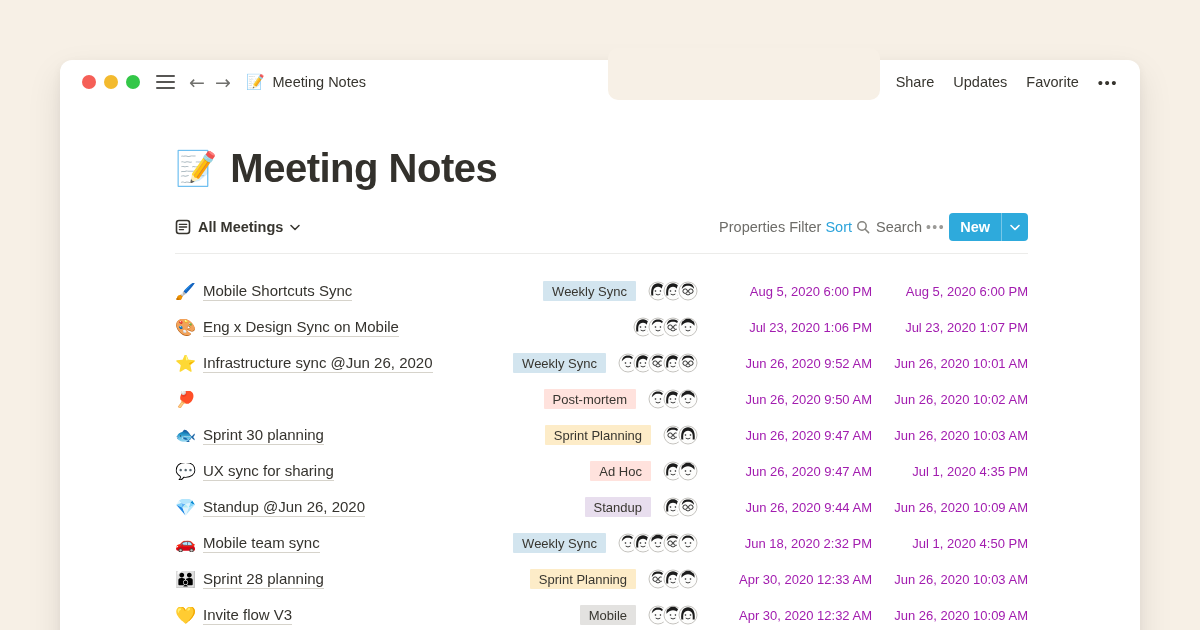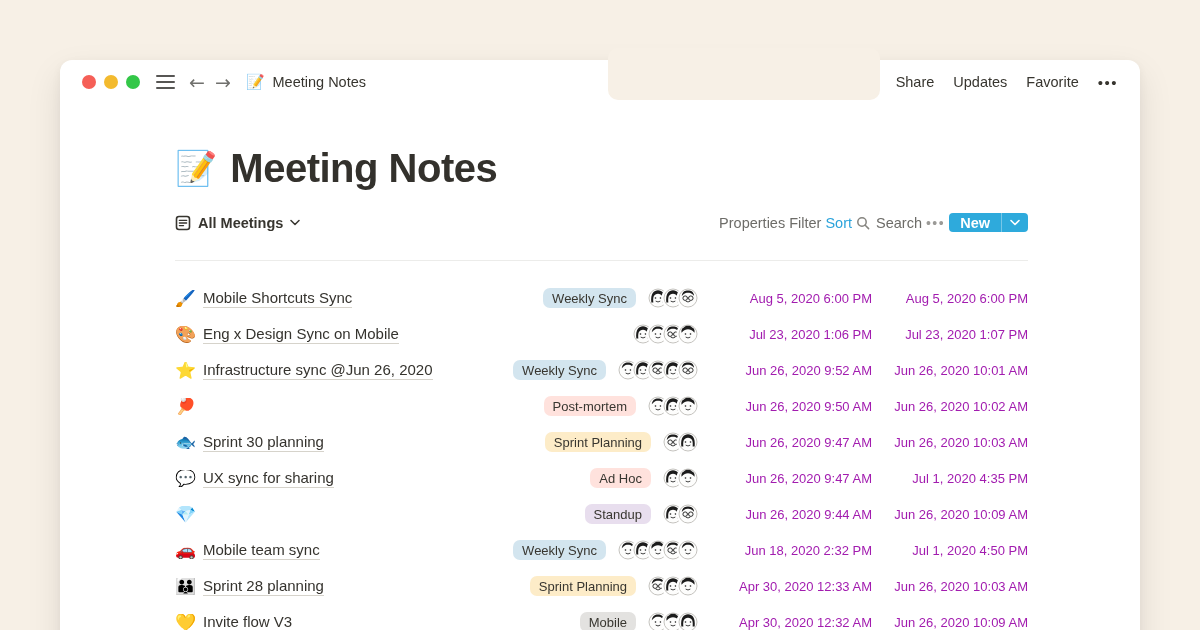--- a/index.html
+++ b/index.html
@@ -35,46 +35,46 @@
   .redaction{
     position:absolute;left:548px;top:-12px;width:272px;height:52px;
     background:#f7f0e6;border-radius:10px;
   }
   
   .content{padding:40px 112px 0 115px;}
   .page-title{display:flex;align-items:center;gap:13px;height:48px;}
   .page-title .emj{font-size:34px;line-height:1;}
   .page-title .txt{font-size:40px;font-weight:700;letter-spacing:-.5px;color:#33312c;}
   
-  .toolbar{display:flex;align-items:center;margin-top:21px;padding-bottom:28px;border-bottom:1px solid #ececea;}
+  .toolbar{display:flex;align-items:center;margin-top:21px;padding-bottom:12px;border-bottom:1px solid #ececea;}
   .view{display:flex;align-items:center;gap:7px;cursor:pointer;}
   .view .vlabel{font-size:14.5px;font-weight:700;color:#37352f;}
   .t-right{margin-left:auto;display:flex;align-items:center;gap:4px;}
   .t-item{font-size:14.5px;color:#6d6c68;cursor:pointer;white-space:nowrap;}
   .t-item.sort{color:#2ba3db;}
   .search{display:flex;align-items:center;gap:6px;cursor:pointer;}
   .t-dots{color:#9b9a97;letter-spacing:1.5px;font-size:14px;cursor:pointer;}
   .newbtn{
-    display:flex;align-items:center;height:19px;background:#2eaadc;border-radius:4px;
+    display:flex;align-items:center;height:28px;background:#2eaadc;border-radius:4px;
     color:#fff;cursor:pointer;user-select:none;overflow:hidden;
   }
   .newbtn .lbl{font-size:14.5px;font-weight:700;padding:0 11px;}
   .newbtn .div{width:1px;align-self:stretch;background:rgba(255,255,255,.35);}
   .newbtn .chev{padding:0 8px;display:flex;align-items:center;}
   
   .rows{margin-top:19px;}
   .row{display:flex;align-items:center;height:36px;cursor:pointer;}
   .row .icon{width:28px;font-size:17px;line-height:1;flex:none;overflow:hidden;white-space:nowrap;}
   .row .title{
     font-size:15px;font-weight:500;color:#35332e;white-space:nowrap;
     border-bottom:1px solid #d6d3cb;padding-bottom:1px;
   }
   .row .sp{flex:1;}
   .badge{
-    font-size:13px;color:#383630;padding:2.5px 9px;border-radius:7px;white-space:nowrap;flex:none;
+    font-size:13px;color:#383630;padding:2.5px 9px;border-radius:1px;white-space:nowrap;flex:none;
   }
   .avatars{display:flex;align-items:center;margin-left:12px;flex:none;}
   .avatar{width:20px;height:20px;border-radius:50%;margin-left:-5px;background:#fff;box-shadow:0 0 0 1.5px #fff;flex:none;}
   .avatar:first-child{margin-left:0;}
   .avatar svg{display:block;width:20px;height:20px;}
   .date{font-size:13px;color:#a21caf;text-align:right;white-space:nowrap;flex:none;}
   .date.created{width:160px;margin-left:14px;}
   .date.edited{width:148px;margin-left:8px;}
 </style>
 </head>
@@ -391,20 +391,21 @@
                 <path d="M9.6,16 Q12,17.8 14.4,16" fill="none" stroke="#1c1c1c" stroke-width="1" stroke-linecap="round"></path>
               </svg>
             </span>
           </span>
     <span class="date created">Jun 26, 2020 9:47 AM</span>
     <span class="date edited">Jul 1, 2020 4:35 PM</span>
   </div>
 
   <div class="row">
     <span class="icon">💎</span>
+    <span class="title">Standup @Jun 26, 2020</span>
     <span class="sp"></span>
     <span class="badge" style="background: rgb(232, 222, 238); margin-left: 24px;">Standup</span>
     <span class="avatars">
             <span class="avatar">
               <svg viewBox="0 0 24 24">
                 <circle cx="12" cy="12" r="10.8" fill="#fdfdfc" stroke="#b9b7b2" stroke-width="1"></circle>
                 <path d="M4,17.5 C2.8,6.5 7,2.6 12,2.6 C17,2.6 21.2,6.5 20,17.5 L17.6,17.5 C18.2,10.5 17,7.4 12,7 C7,7.4 5.8,10.5 6.4,17.5 Z" fill="#1c1c1c"></path>
                 <circle cx="9" cy="12" r="1" fill="#1c1c1c"></circle>
                 <circle cx="15" cy="12" r="1" fill="#1c1c1c"></circle>
                 <path d="M9.6,16 Q12,17.8 14.4,16" fill="none" stroke="#1c1c1c" stroke-width="1" stroke-linecap="round"></path>

